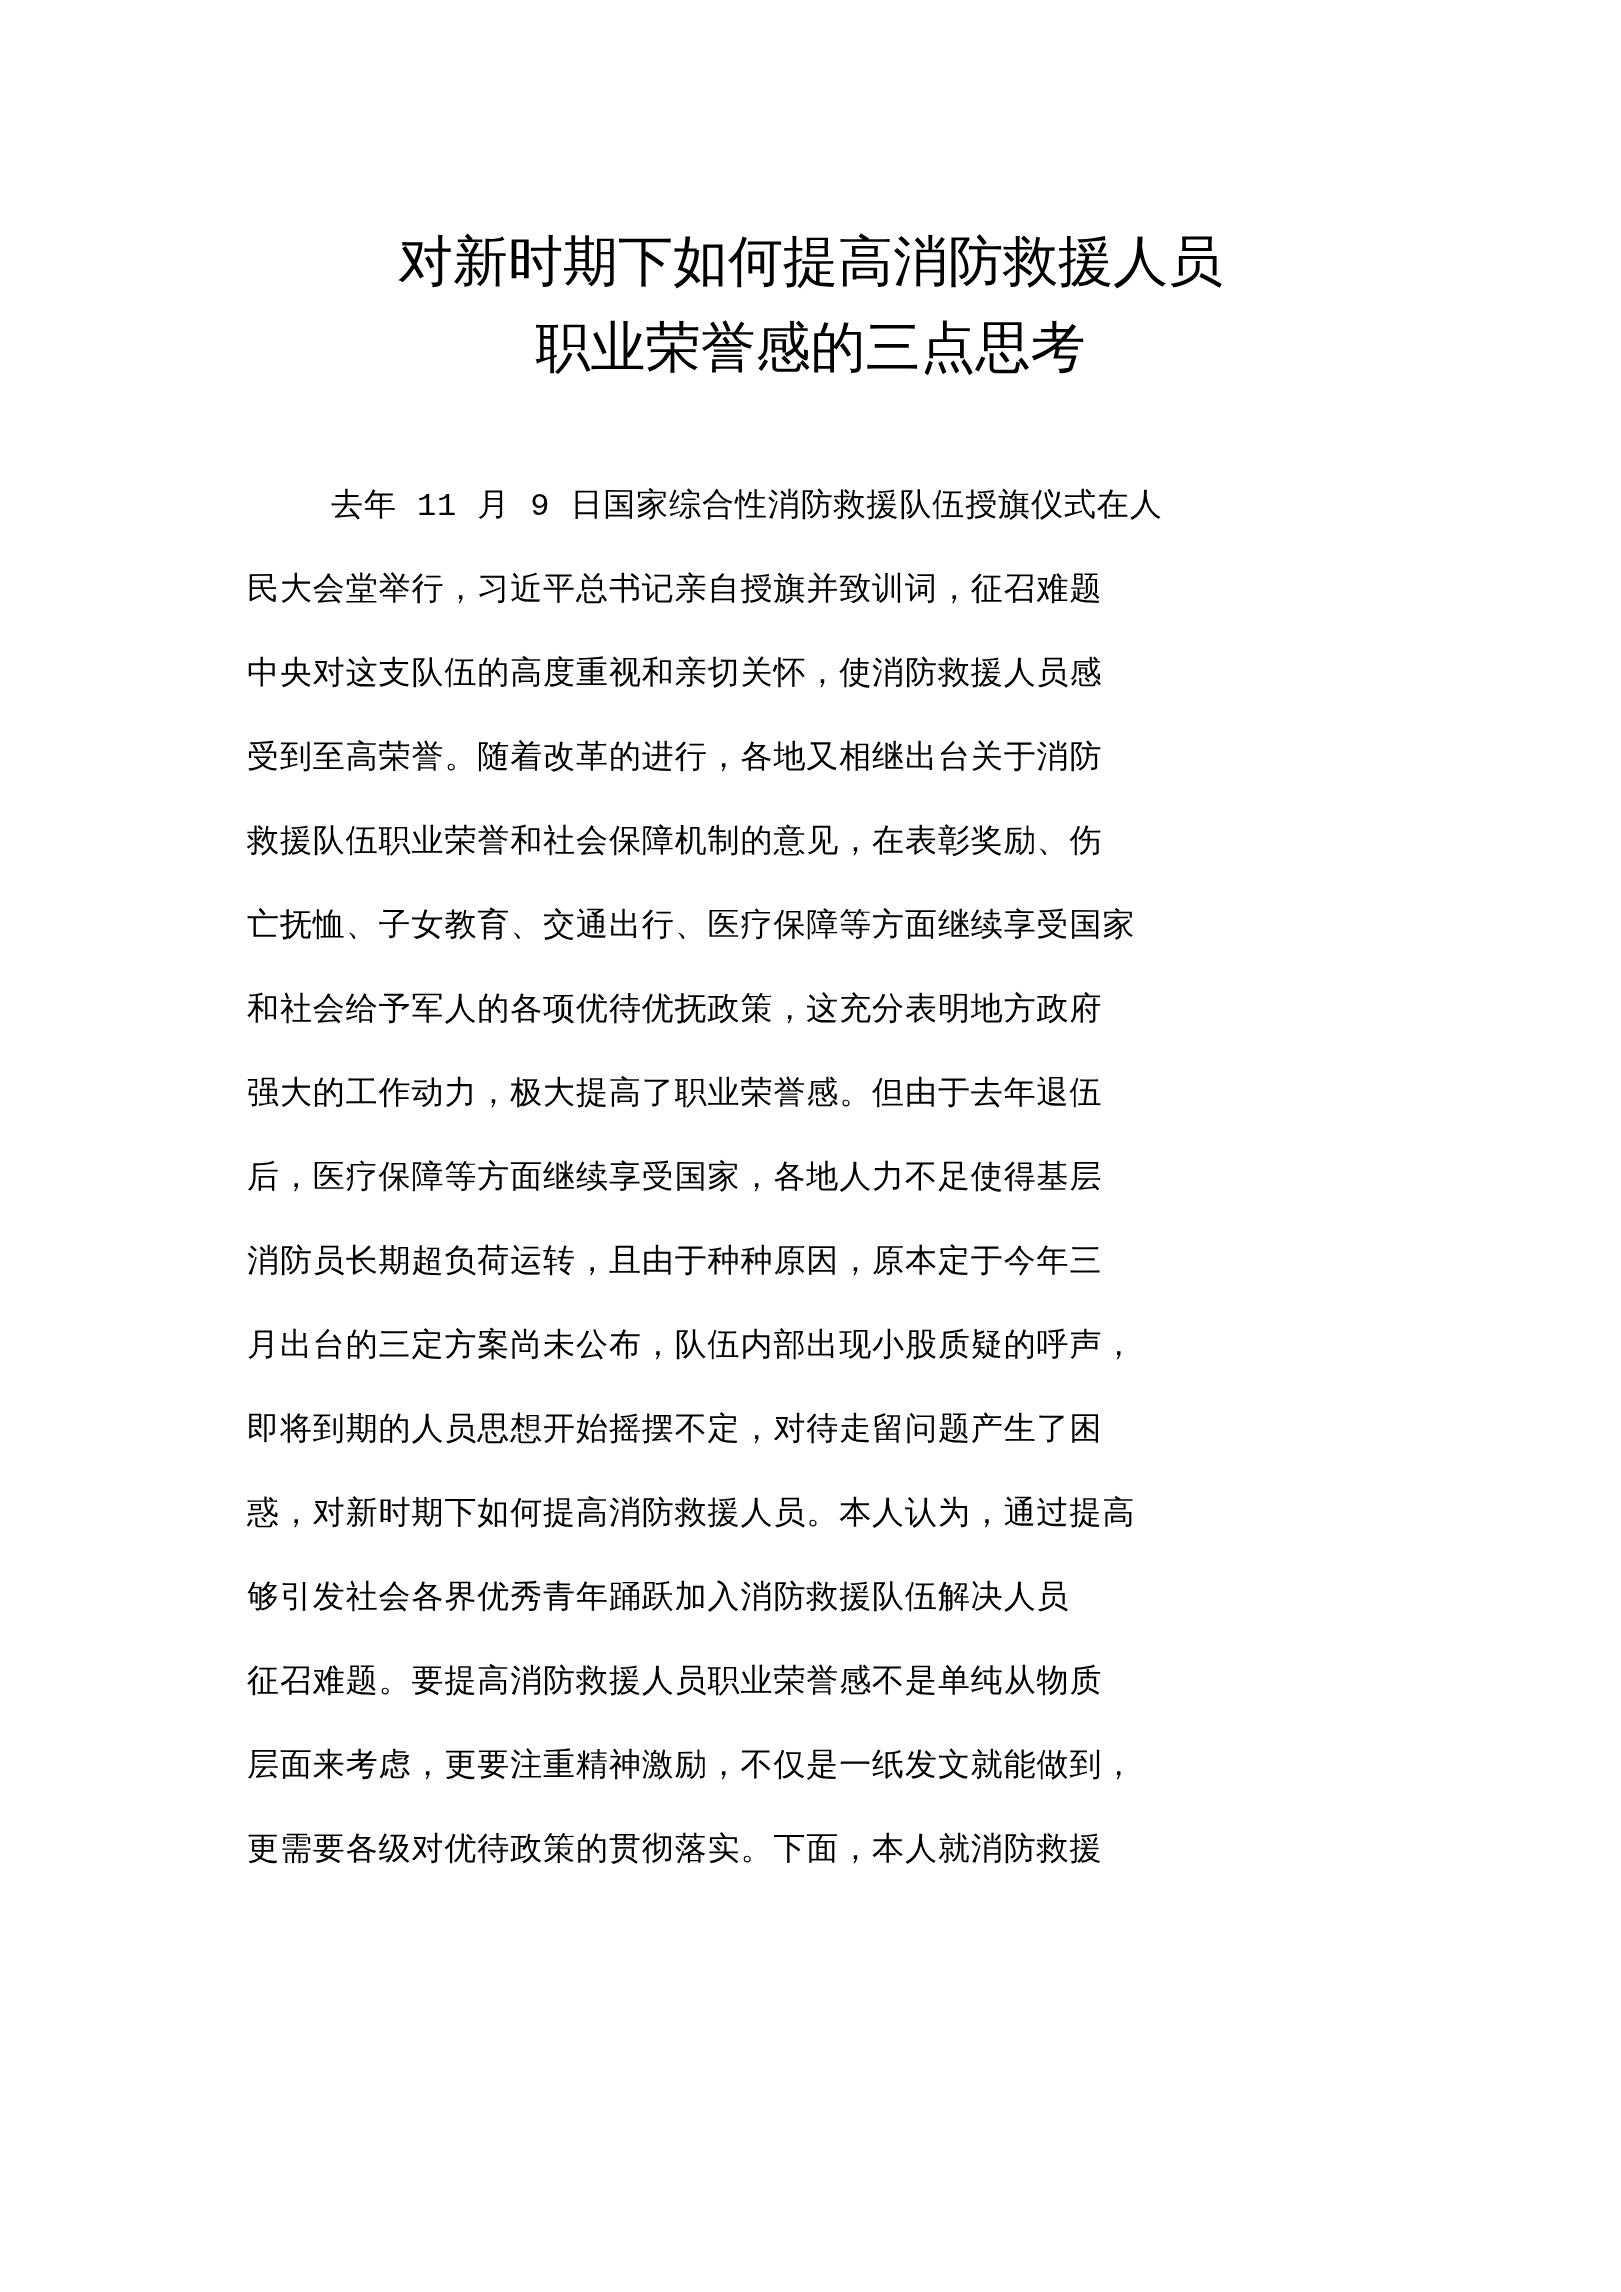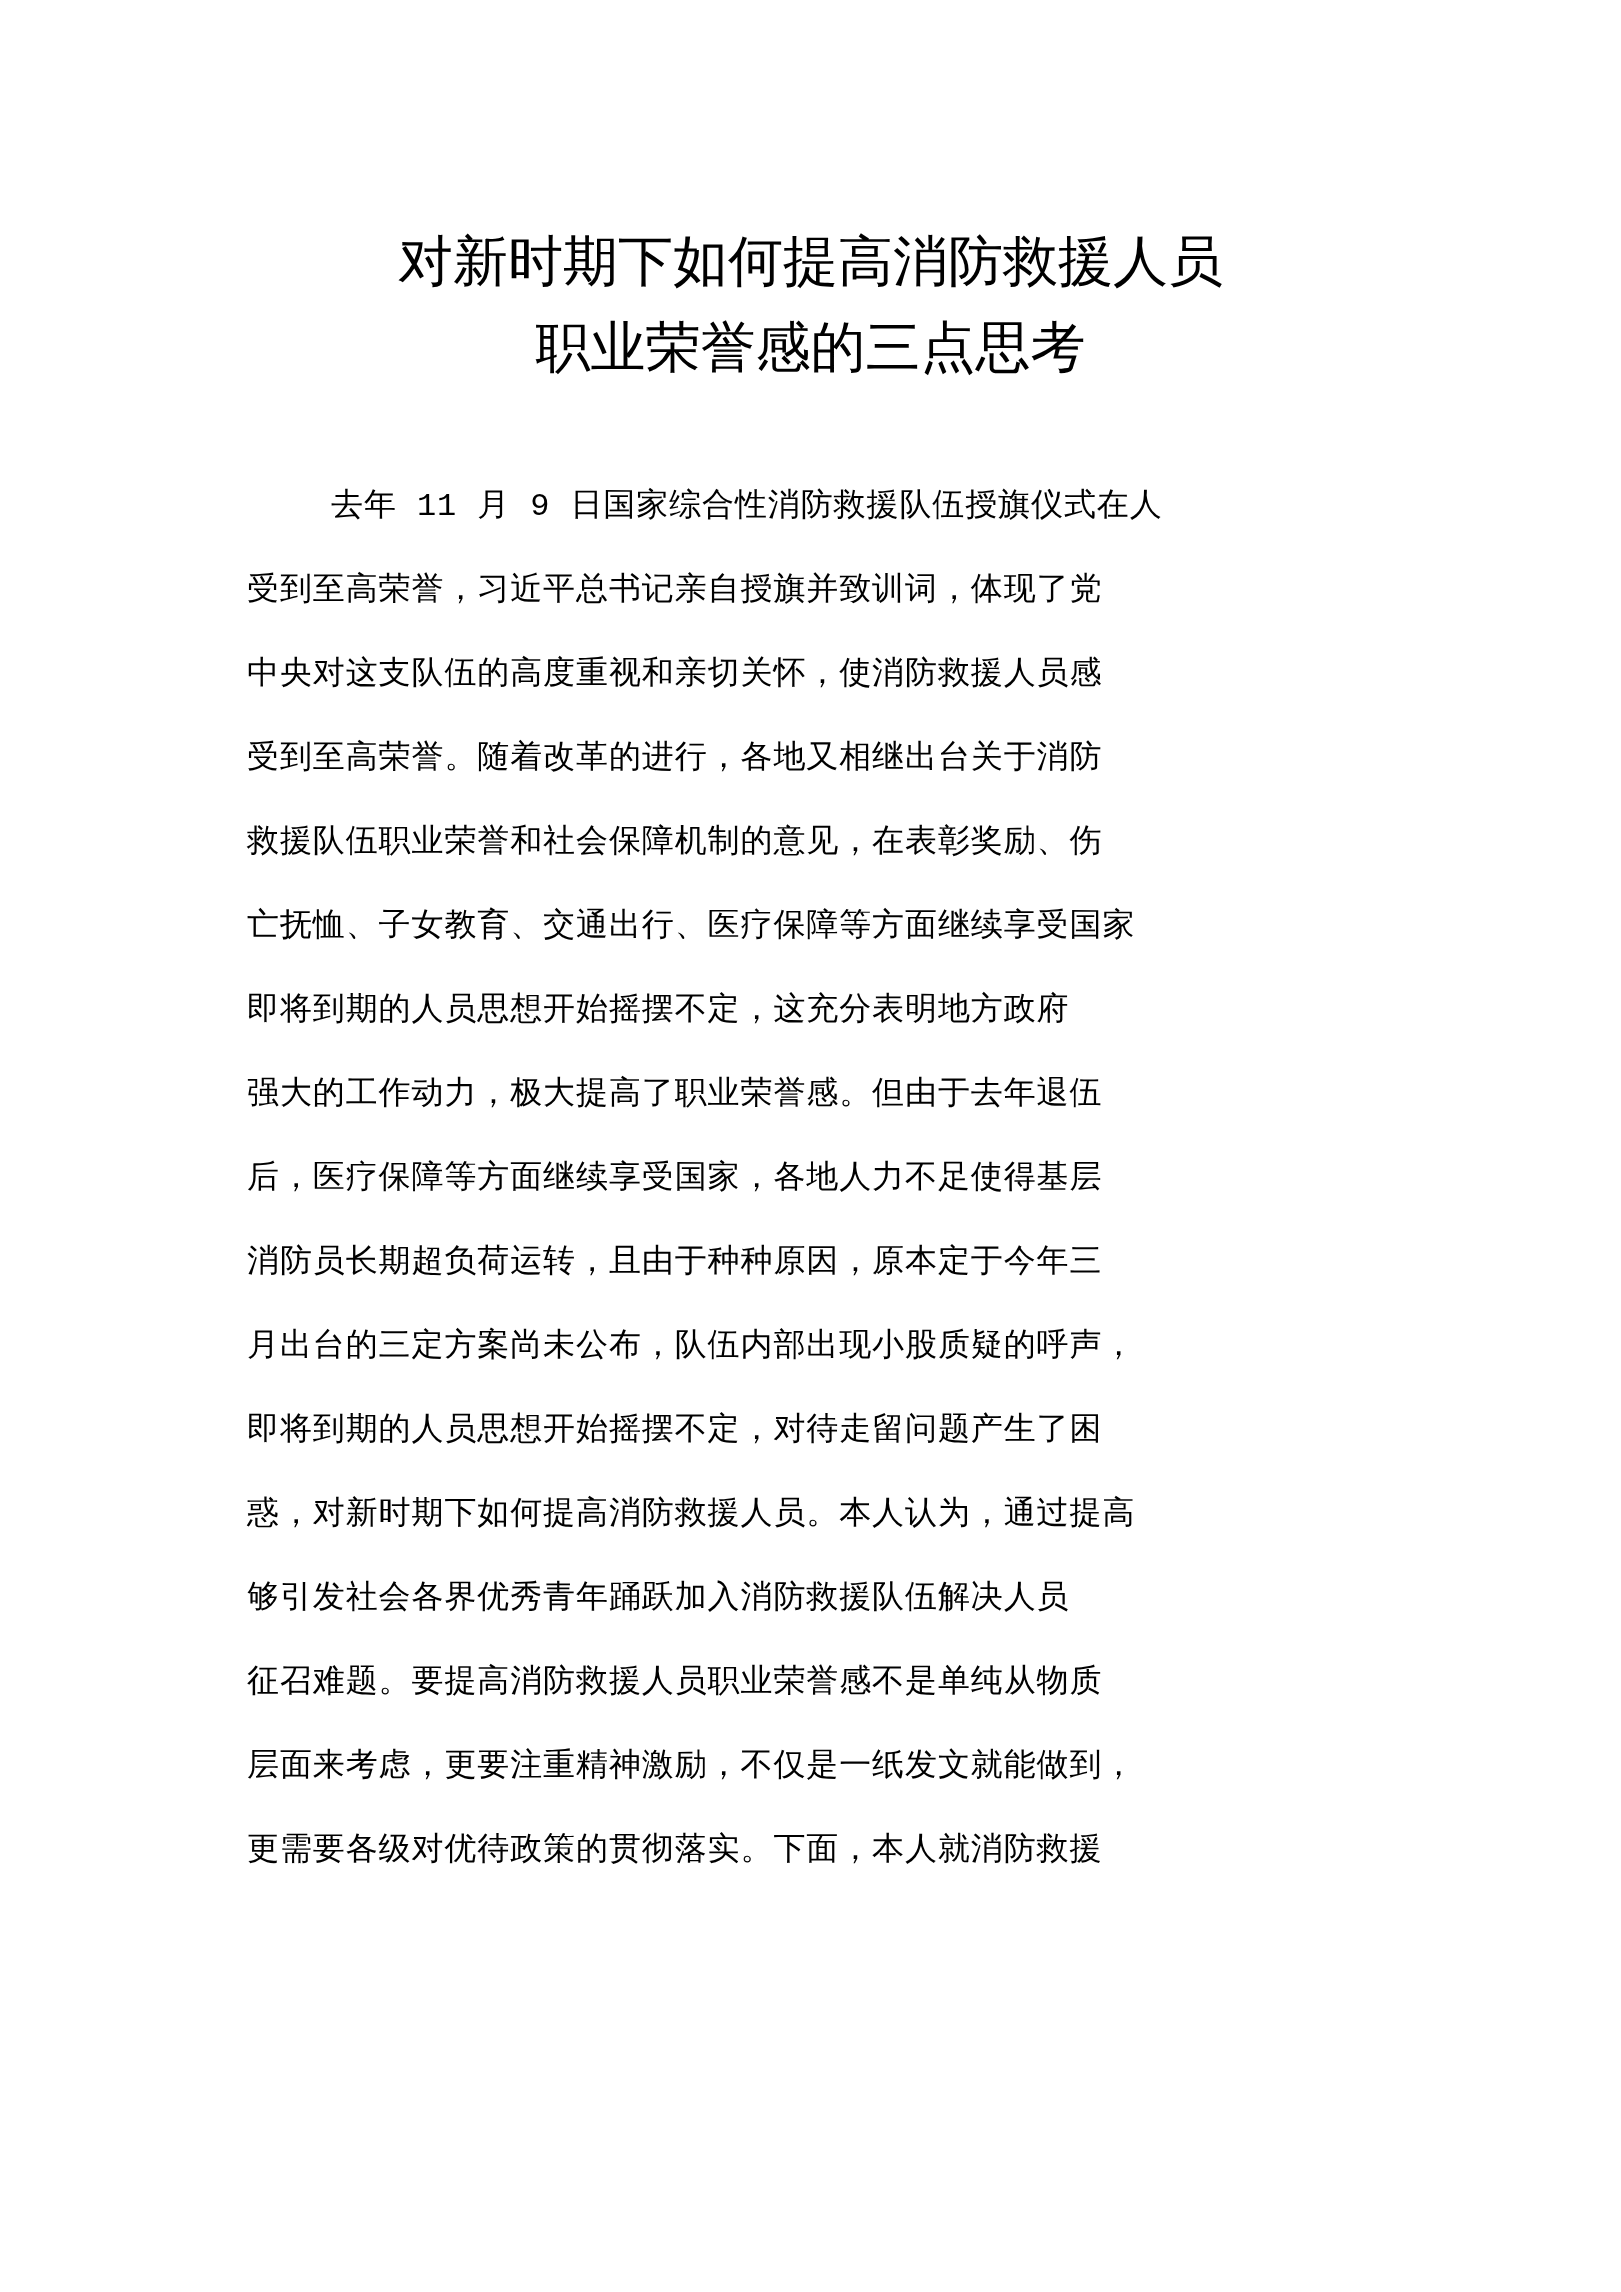--- a/index.html
+++ b/index.html
@@ -62,26 +62,26 @@
 <body>
 
 <div class="page">
   <div class="title">
     <span class="title-line">对新时期下如何提高消防救援人员</span>
     <span class="title-line">职业荣誉感的三点思考</span>
   </div>
 
   <div class="body-text">
     <span class="line indent">去年 11 月 9 日国家综合性消防救援队伍授旗仪式在人</span>
-    <span class="line">受到至高荣誉，习近平总书记亲自授旗并致训词，体现了党</span>
+    <span class="line">民大会堂举行，习近平总书记亲自授旗并致训词，征召难题</span>
     <span class="line">中央对这支队伍的高度重视和亲切关怀，使消防救援人员感</span>
     <span class="line">受到至高荣誉。随着改革的进行，各地又相继出台关于消防</span>
     <span class="line">救援队伍职业荣誉和社会保障机制的意见，在表彰奖励、伤</span>
     <span class="line">亡抚恤、子女教育、交通出行、医疗保障等方面继续享受国家</span>
-    <span class="line">即将到期的人员思想开始摇摆不定，这充分表明地方政府</span>
+    <span class="line">和社会给予军人的各项优待优抚政策，这充分表明地方政府</span>
     <span class="line">强大的工作动力，极大提高了职业荣誉感。但由于去年退伍</span>
     <span class="line">后，医疗保障等方面继续享受国家，各地人力不足使得基层</span>
     <span class="line">消防员长期超负荷运转，且由于种种原因，原本定于今年三</span>
     <span class="line">月出台的三定方案尚未公布，队伍内部出现小股质疑的呼声，</span>
     <span class="line">即将到期的人员思想开始摇摆不定，对待走留问题产生了困</span>
     <span class="line">惑，对新时期下如何提高消防救援人员。本人认为，通过提高</span>
     <span class="line">够引发社会各界优秀青年踊跃加入消防救援队伍解决人员</span>
     <span class="line">征召难题。要提高消防救援人员职业荣誉感不是单纯从物质</span>
     <span class="line">层面来考虑，更要注重精神激励，不仅是一纸发文就能做到，</span>
     <span class="line">更需要各级对优待政策的贯彻落实。下面，本人就消防救援</span>

